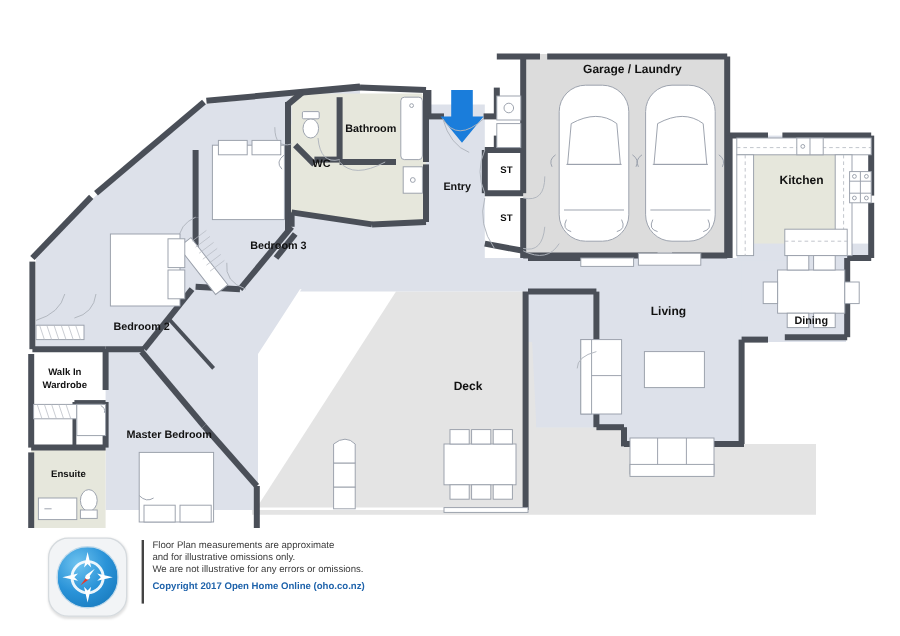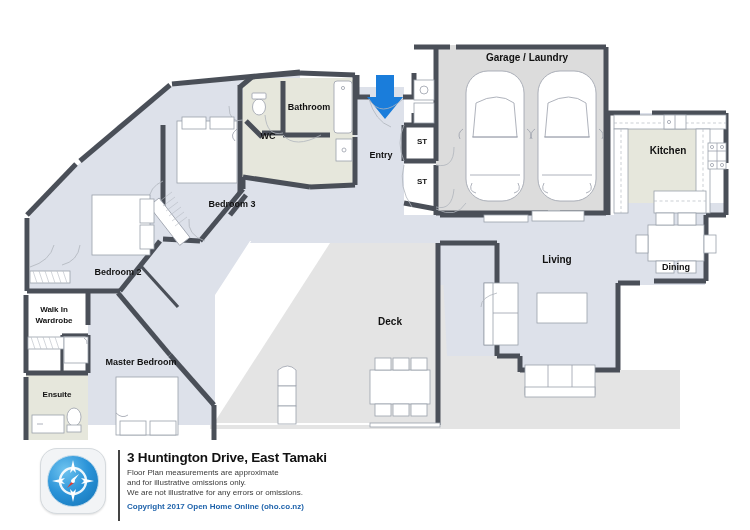--- a/index.html
+++ b/index.html
@@ -419,20 +419,19 @@
           <polygon points="4,25 17,22 14,25 17,28" fill="#ffffff"></polygon>
           <polygon points="31,18 26,25 24,23" fill="#ffffff"></polygon>
           <polygon points="19,32 24,25 26,27" fill="#e23b2e"></polygon>
           <circle cx="25" cy="25" r="2" fill="#ffffff"></circle>
         </svg>
       </div>
     </div>
   </div>
 
   <div id="addr-block">
-    <p id="address-title">3 Huntington Drive, East Tamaki</p>
     <p class="disclaimer-line">Floor Plan measurements are approximate</p>
     <p class="disclaimer-line">and for illustrative omissions only.</p>
     <p class="disclaimer-line">We are not illustrative for any errors or omissions.</p>
     <p id="copyright">Copyright  2017  Open Home Online (oho.co.nz)</p>
   </div>
 
 </div>
 
 </body></html>

